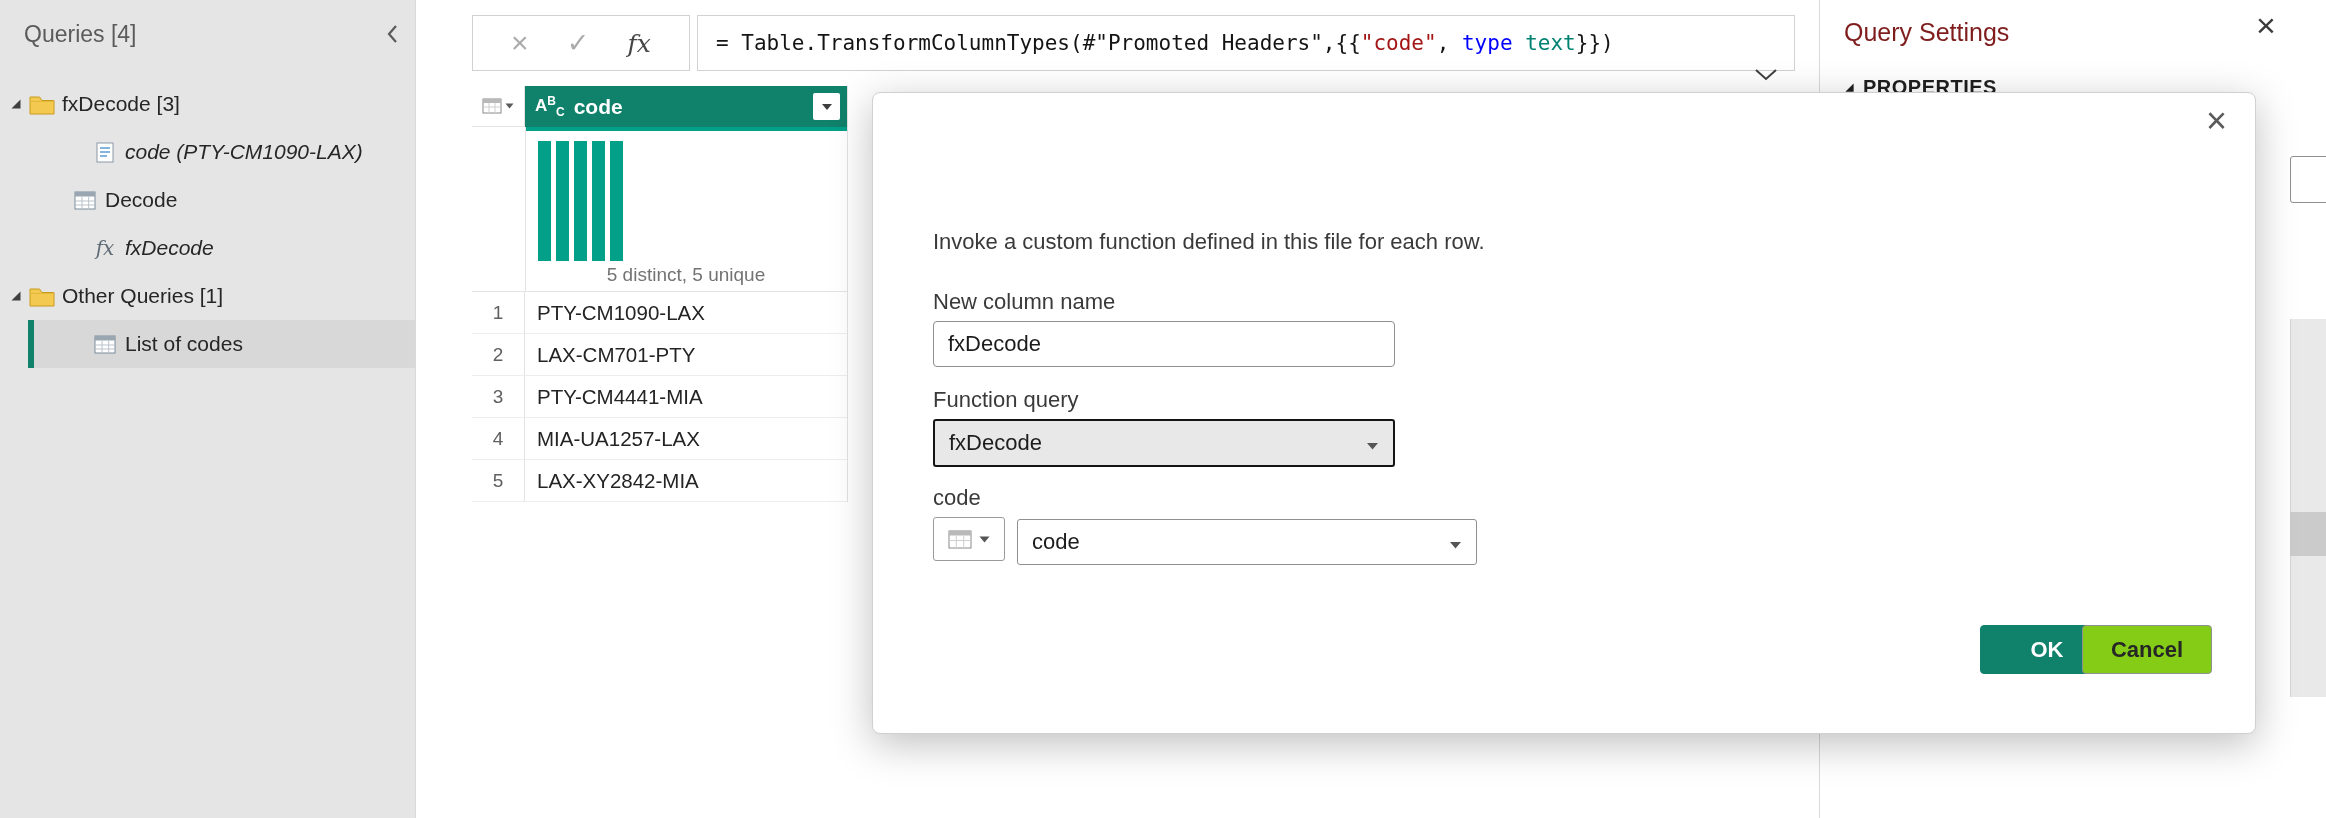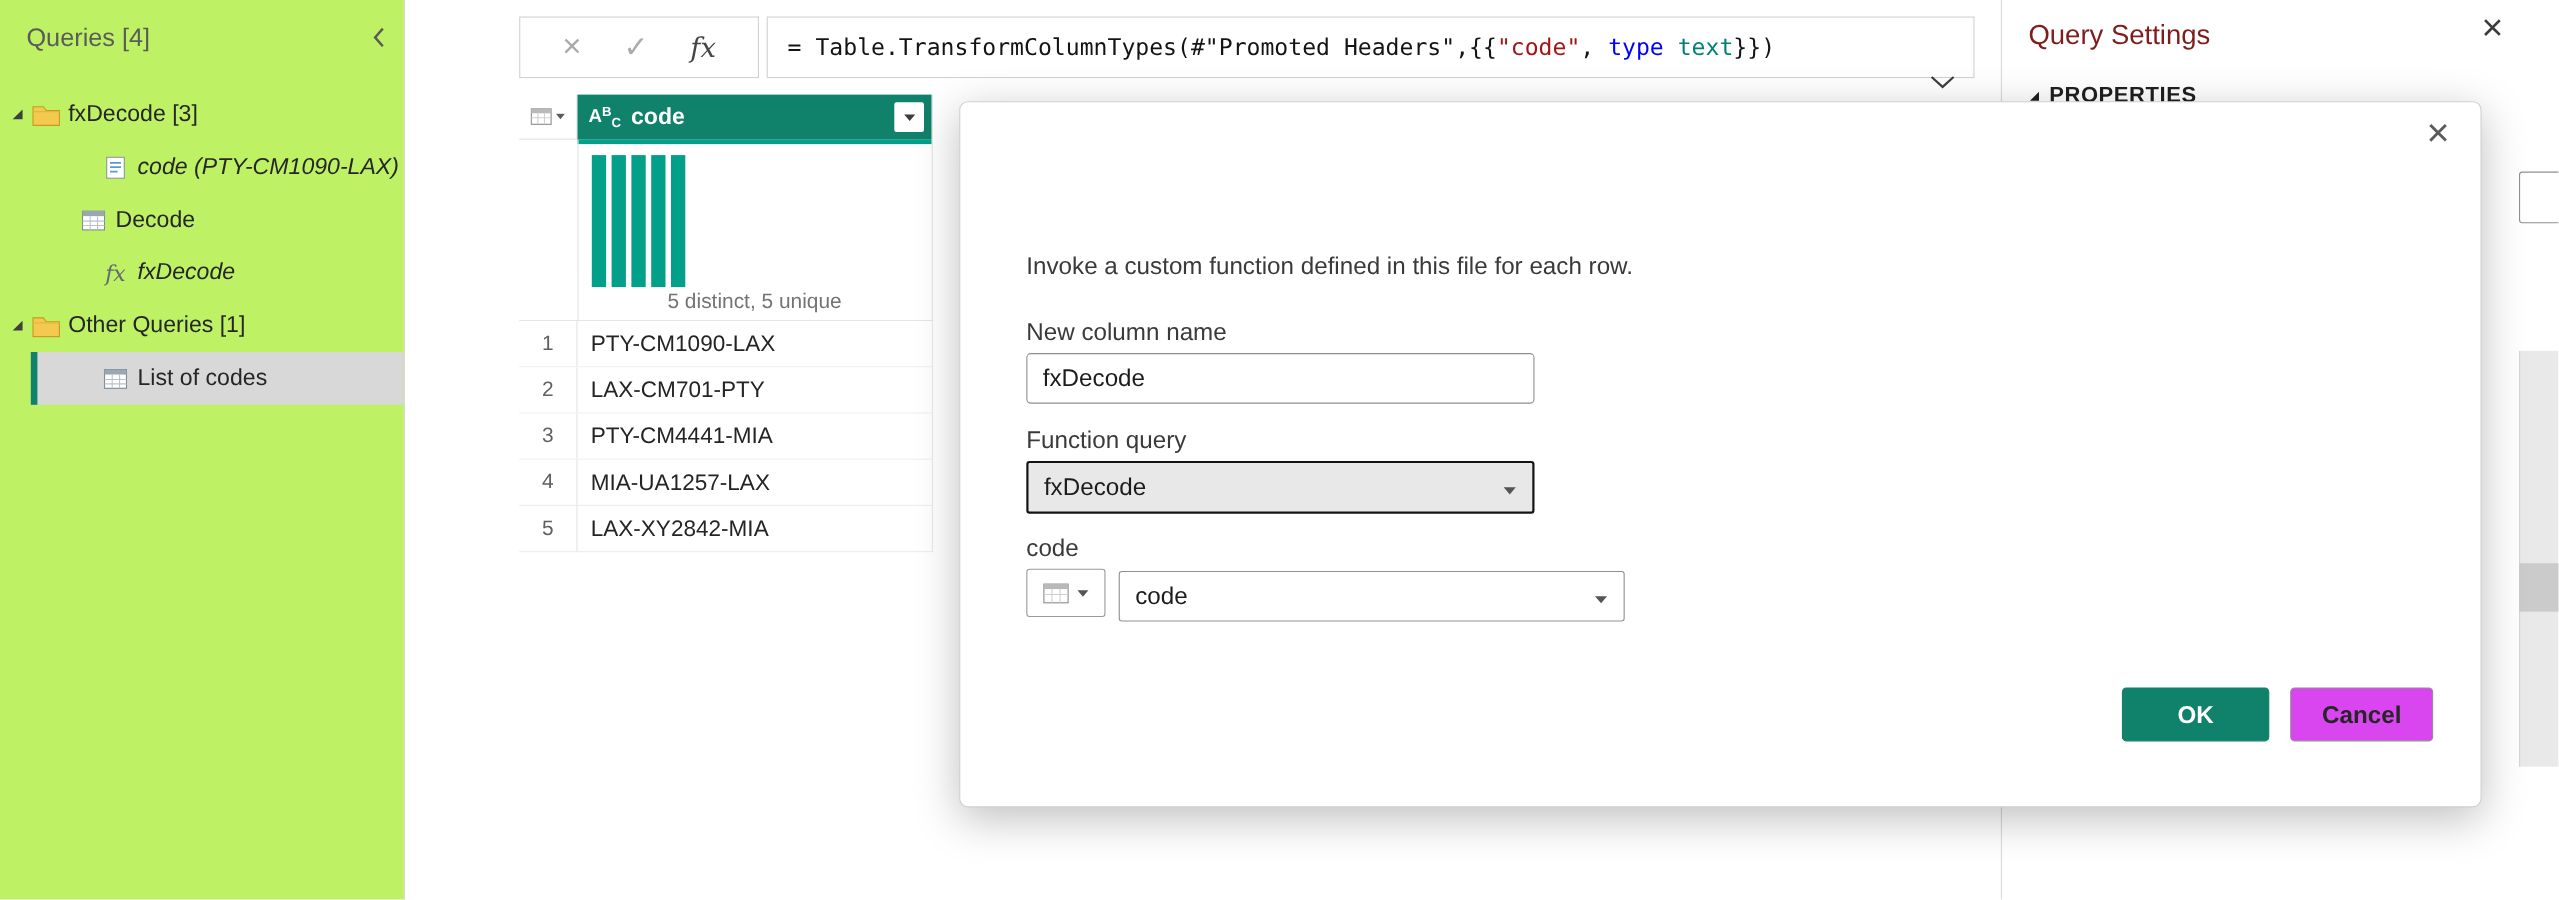--- a/index.html
+++ b/index.html
@@ -8,21 +8,21 @@
     --string-red:#A31515;
     --keyword-blue:#0000FF;
     --type-teal:#008272;
     --selection-gray:#D8D8D8;
   }
   *{box-sizing:border-box;margin:0;padding:0}
   body{background:#fff;font-family:"Liberation Sans",sans-serif;}
   .app{position:relative;width:2326px;height:818px;background:#fff;overflow:hidden;color:#262626;}
 
   
-  .sidebar{position:absolute;left:0;top:0;width:368px;height:818px;background:#bef264;border-right:1px solid #d9d9d9;}
+  .sidebar{position:absolute;left:0;top:0;width:416px;height:818px;background:#e5e5e5;border-right:1px solid #d9d9d9;}
   .sb-head{position:absolute;left:24px;right:14px;top:16px;height:36px;display:flex;justify-content:space-between;align-items:center;}
   .sb-title{font-size:23px;color:#5b5b5b;}
   .sb-collapse{cursor:pointer;display:flex;align-items:center;padding:2px;}
   .tree{position:absolute;left:0;right:0;top:80px;}
   .trow{height:48px;display:flex;align-items:center;gap:7px;font-size:21px;color:#262626;cursor:pointer;}
   .trow.group{padding-left:10px;}
   .trow.child{padding-left:72px;}
   .trow.selected{margin-left:28px;padding-left:58px;border-left:6px solid var(--accent);background:var(--selection-gray);}
   .ticon{width:26px;display:flex;justify-content:center;align-items:center;flex:none;}
   .ticon.tri{width:12px;}
@@ -76,22 +76,22 @@
   .dlg-title{position:absolute;left:60px;top:48px;font-size:34px;font-weight:bold;color:#323130;}
   .dlg-desc{position:absolute;left:60px;top:136px;font-size:22px;color:#3a3a3a;}
   .dlg-label{position:absolute;left:60px;font-size:22px;color:#3a3a3a;}
   .dlg-input{position:absolute;left:60px;top:228px;width:462px;height:46px;border:1px solid #8f8f8f;border-radius:4px;font-size:22px;color:#1c1c1c;padding:0 14px;font-family:"Liberation Sans",sans-serif;background:#fff;}
   .dlg-select{position:absolute;display:flex;align-items:center;padding-left:14px;font-size:22px;color:#1c1c1c;border-radius:3px;cursor:pointer;}
   .dlg-select .sel-chevron{position:absolute;right:14px;}
   .sel-function{left:60px;top:326px;width:462px;height:48px;border:2px solid #141414;background:#e8e8e8;}
   .sel-code{left:144px;top:426px;width:460px;height:46px;border:1px solid #8f8f8f;background:#fff;}
   .combo-icon{position:absolute;left:60px;top:424px;width:72px;height:44px;border:1px solid #9a9a9a;border-radius:3px;background:#fff;display:flex;align-items:center;justify-content:center;gap:7px;cursor:pointer;}
   .btn{position:absolute;top:532px;height:49px;display:flex;align-items:center;justify-content:center;font-size:22px;border-radius:4px;cursor:pointer;}
-  .btn-ok{left:1056px;width:134px;background:var(--accent);color:#fff;font-weight:bold;border:1px solid var(--accent);}
-  .btn-cancel{left:1209px;width:130px;background:#d946ef;color:#262626;border:1px solid #8f8f8f;font-weight:bold;}
+  .btn-ok{left:1107px;width:134px;background:var(--accent);color:#fff;font-weight:bold;border:1px solid var(--accent);}
+  .btn-cancel{left:1209px;width:130px;background:#84cc16;color:#262626;border:1px solid #8f8f8f;font-weight:bold;}
 </style>
 </head>
 <body>
 
 <div class="app">
 
   <aside class="sidebar">
     <div class="sb-head">
       <span class="sb-title">Queries [4]</span>
       <span class="sb-collapse">

